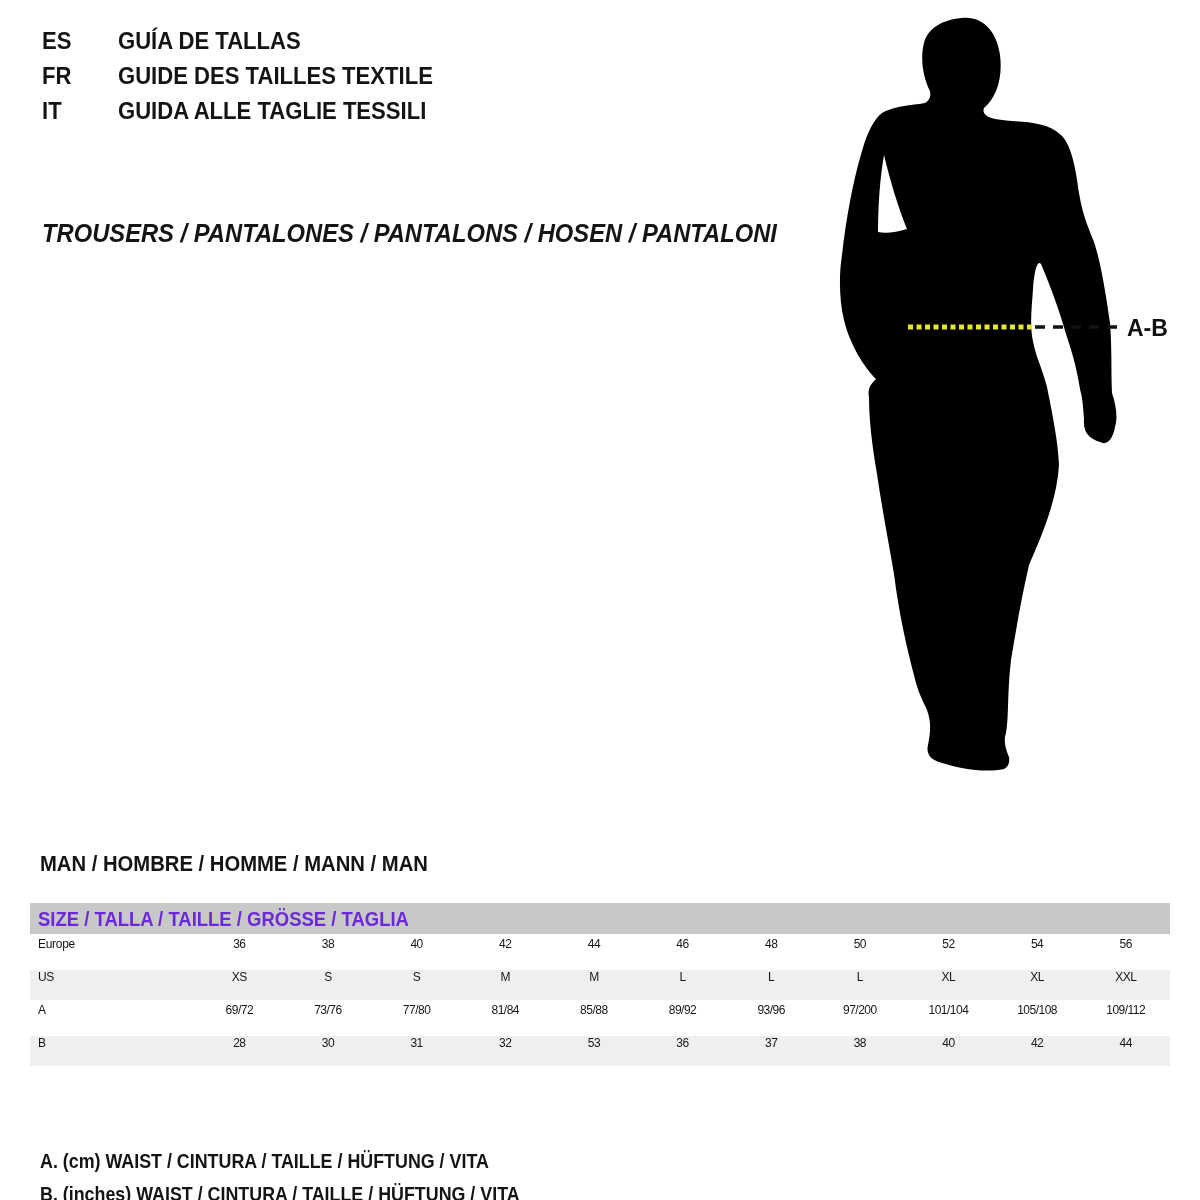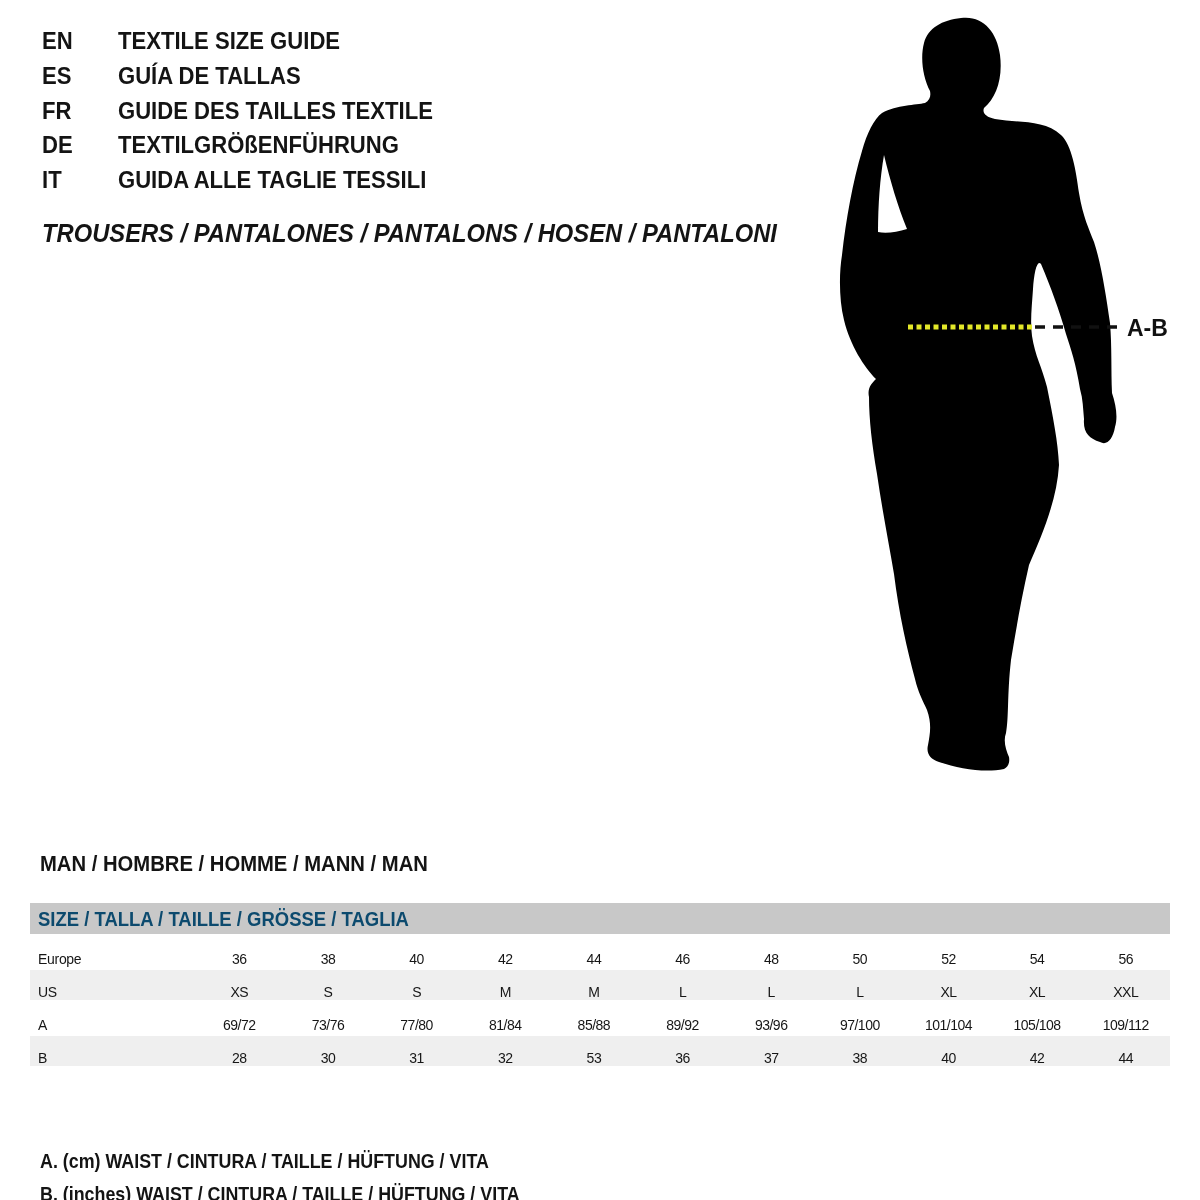--- a/index.html
+++ b/index.html
@@ -23,51 +23,43 @@
   
   .figure-area{position:absolute;left:820px;top:5px;width:380px;height:790px;text-align:center;}
   .figure-area svg{display:block;width:380px;height:790px;}
 
   
   .section-title{position:absolute;left:40px;top:851px;font-size:22px;font-weight:bold;line-height:26px;}
 
   
   .size-table{position:absolute;left:30px;top:903px;width:1140px;}
   .t-header{height:31px;background:#c8c8c8;margin-bottom:3px;display:flex;align-items:center;
-            padding-left:8px;box-sizing:border-box;font-size:21px;font-weight:bold;color:#0c4a6e;}
-  .t-row{display:flex;height:30px;margin-bottom:3px;align-items:flex-end;font-size:14px;color:#161616;}
+            padding-left:8px;box-sizing:border-box;font-size:21px;font-weight:bold;color:#6d28d9;}
+  .t-row{display:flex;height:30px;margin-bottom:3px;align-items:flex-start;font-size:12px;color:#161616;}
   .t-row.alt{background:#efefef;}
   .t-label{width:157px;flex:0 0 157px;padding-left:8px;letter-spacing:-0.3px;}
-  .t-val{flex:1 1 0;text-align:center;letter-spacing:-0.5px;margin-top:20px;}
+  .t-val{flex:1 1 0;text-align:center;letter-spacing:-0.5px;}
 
   
   .footnotes{position:absolute;left:40px;top:1144px;}
   .footnote{height:33px;line-height:33px;font-size:21px;font-weight:bold;}
 </style>
 </head>
 <body>
 
 <div class="page">
 
   <div class="lang-list">
     <div class="lang-row">
-      <span class="lang-code"><span class="cond s92">EN</span></span>
-      <span class="lang-label cond s92">TEXTILE SIZE GUIDE</span>
-    </div>
-    <div class="lang-row">
       <span class="lang-code"><span class="cond s92">ES</span></span>
       <span class="lang-label cond s92">GUÍA DE TALLAS</span>
     </div>
     <div class="lang-row">
       <span class="lang-code"><span class="cond s92">FR</span></span>
       <span class="lang-label cond s92">GUIDE DES TAILLES TEXTILE</span>
-    </div>
-    <div class="lang-row">
-      <span class="lang-code"><span class="cond s92">DE</span></span>
-      <span class="lang-label cond s92">TEXTILGRÖßENFÜHRUNG</span>
     </div>
     <div class="lang-row">
       <span class="lang-code"><span class="cond s92">IT</span></span>
       <span class="lang-label cond s92">GUIDA ALLE TAGLIE TESSILI</span>
     </div>
   </div>
 
   <div class="garment-title">
     <span class="cond s95">TROUSERS / PANTALONES / PANTALONS / HOSEN / PANTALONI</span>
   </div>
@@ -168,21 +160,21 @@
 
     <div class="t-row">
       <span class="t-label">A</span>
       <span class="t-val">69/72</span>
       <span class="t-val">73/76</span>
       <span class="t-val">77/80</span>
       <span class="t-val">81/84</span>
       <span class="t-val">85/88</span>
       <span class="t-val">89/92</span>
       <span class="t-val">93/96</span>
-      <span class="t-val">97/100</span>
+      <span class="t-val">97/200</span>
       <span class="t-val">101/104</span>
       <span class="t-val">105/108</span>
       <span class="t-val">109/112</span>
     </div>
 
     <div class="t-row alt">
       <span class="t-label">B</span>
       <span class="t-val">28</span>
       <span class="t-val">30</span>
       <span class="t-val">31</span>

